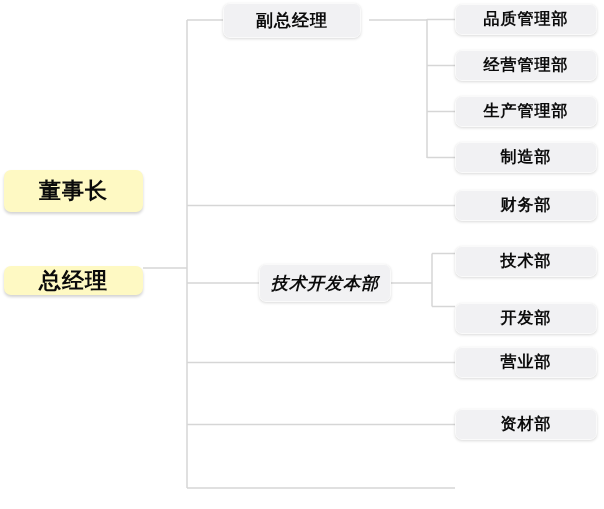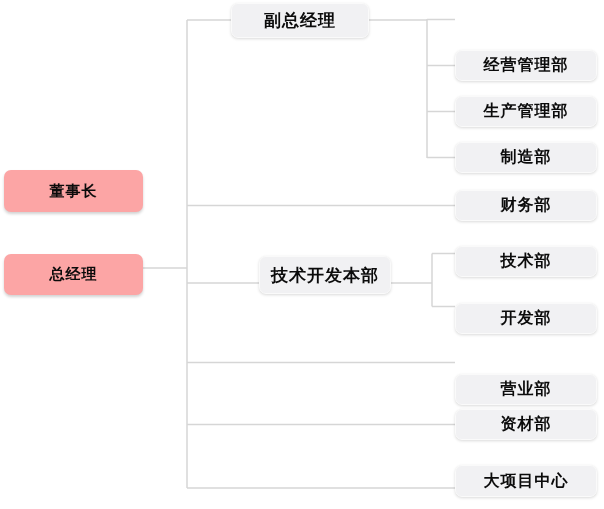--- a/index.html
+++ b/index.html
@@ -24,22 +24,22 @@
     justify-content: center;
     font-weight: bold;
     color: #0b0b0b;
     border-radius: 7px;
     box-sizing: border-box;
     letter-spacing: 1px;
     white-space: nowrap;
     cursor: default;
   }
   .node.exec {
-    background: #fca5a5;
-    font-size: 15px;
+    background: #fef9c3;
+    font-size: 22px;
     box-shadow: 0 2px 3px rgba(0,0,0,0.18);
   }
   .node.mid {
     background: #F1F1F3;
     font-size: 17px;
     border: 1px solid #fafafa;
     box-shadow: 0 1px 3px rgba(0,0,0,0.15);
   }
   .node.dept {
     background: #F1F1F3;
@@ -81,38 +81,38 @@
       <line x1="187" y1="283" x2="259" y2="283"></line>
       <line x1="391" y1="283" x2="432" y2="283"></line>
       <line x1="432" y1="253.5" x2="432" y2="306.5"></line>
       <line x1="432" y1="253.5" x2="455" y2="253.5"></line>
       <line x1="432" y1="306.5" x2="455" y2="306.5"></line>
     </g>
   </svg>
 
   <div class="node exec" style="left:4px; top:170px; width:139px; height:42px;">董事长</div>
 
-  <div class="node exec" style="left:4px; top:254px; width:139px; height:41px;">总经理</div>
+  <div class="node exec" style="left:4px; top:266px; width:139px; height:29px;">总经理</div>
 
-  <div class="node mid" style="left:231px; top:3px; width:138px; height:35px;">副总经理</div>
+  <div class="node mid" style="left:223px; top:3px; width:138px; height:35px;">副总经理</div>
 
-  <div class="node mid" style="left:259px; top:256px; width:132px; height:38px;">技术开发本部</div>
+  <div class="node mid" style="left:259px; top:264px; width:132px; height:38px;font-style:italic;">技术开发本部</div>
 
+  <div class="node dept" style="left:455px; top:4px; width:142px; height:31px;">品质管理部</div>
 
   <div class="node dept" style="left:455px; top:50px; width:142px; height:31px;text-align:center;">经营管理部</div>
 
   <div class="node dept" style="left:455px; top:96px; width:142px; height:31px;font-family:Liberation Serif, serif;">生产管理部</div>
 
   <div class="node dept" style="left:455px; top:142px; width:142px; height:31px;text-align:center;">制造部</div>
 
   <div class="node dept" style="left:455px; top:190px; width:142px; height:31px;">财务部</div>
 
   <div class="node dept" style="left:455px; top:246px; width:142px; height:31px;">技术部</div>
 
   <div class="node dept" style="left:455px; top:291px; width:142px; height:31px;margin-top:12px;">开发部</div>
 
-  <div class="node dept" style="left:455px; top:347px; width:142px; height:31px;margin-top:27px;">营业部</div>
+  <div class="node dept" style="left:455px; top:347px; width:142px; height:31px;">营业部</div>
 
   <div class="node dept" style="left:455px; top:409px; width:142px; height:31px;">资材部</div>
 
-  <div class="node dept" style="left:455px; top:465px; width:142px; height:32px;">大项目中心</div>
 
 </div>
 
 </body></html>

